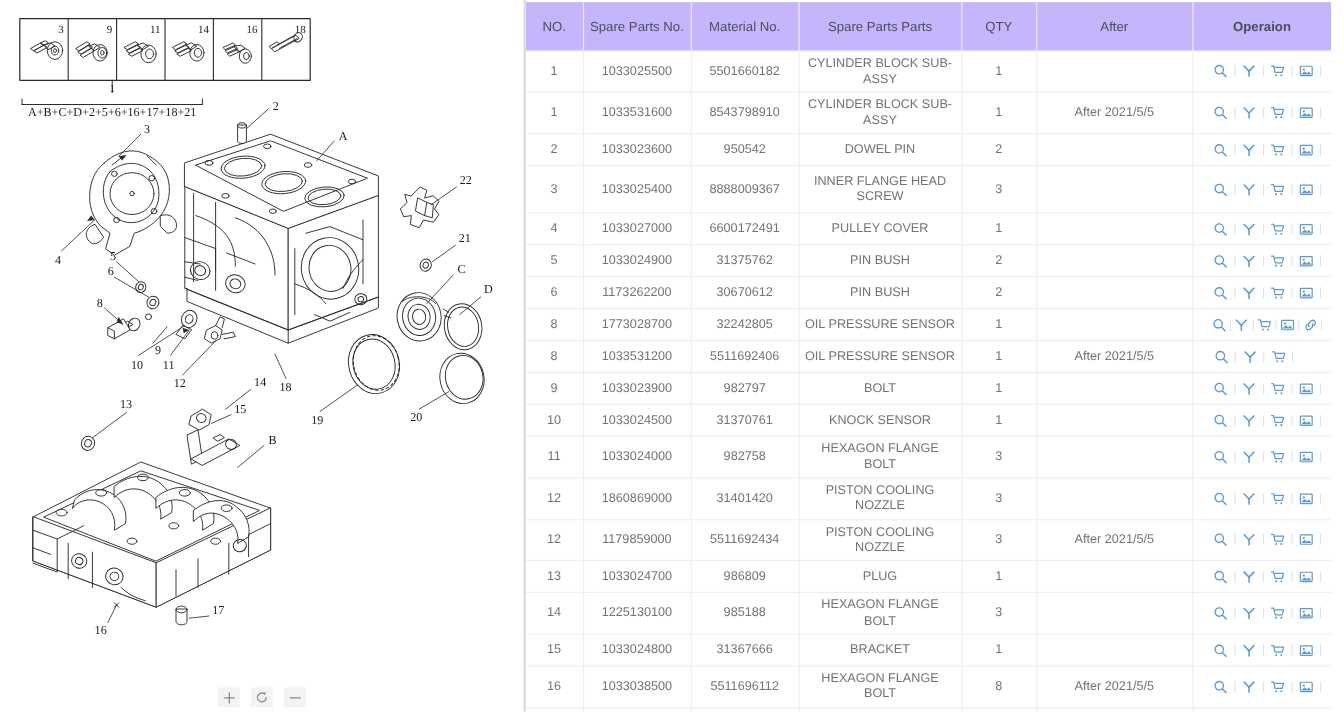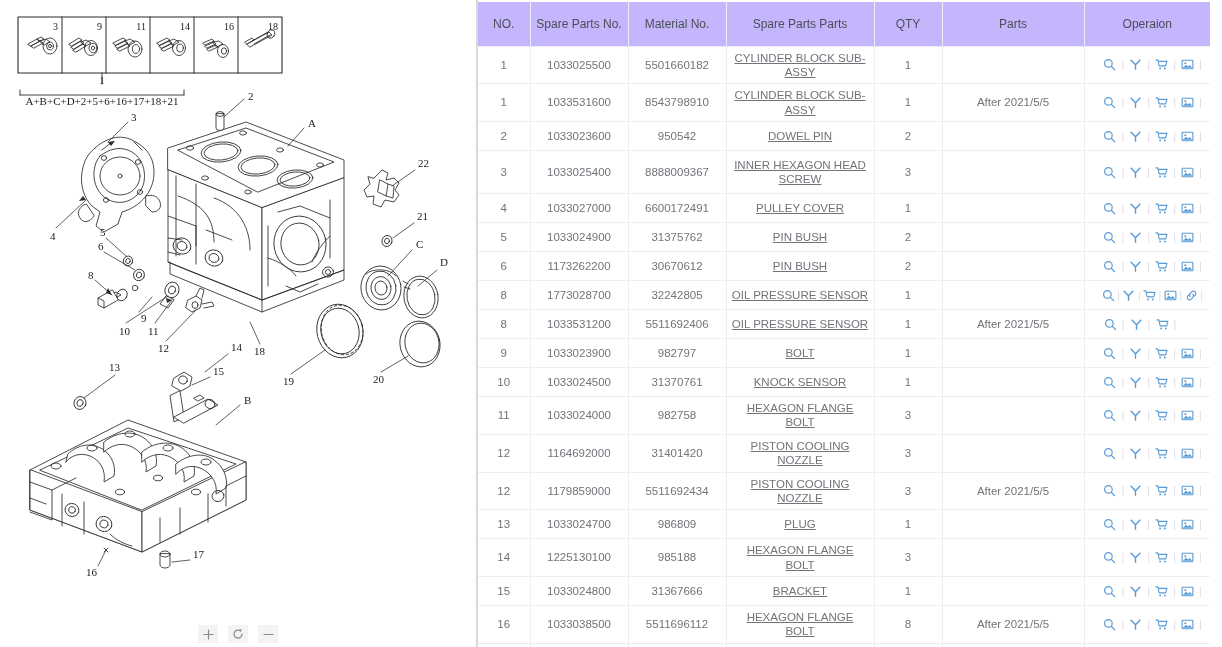--- a/index.html
+++ b/index.html
@@ -66,21 +66,21 @@
     background: #c4b5fd;
     color: #4a4f57;
     font-weight: 400;
     font-size: 12px;
     height: 44px;
     border-bottom: 1px solid #ebeef5;
     border-right: 1px solid #ebeef5;
     text-align: center;
     padding: 0 4px;
   }
-  table.parts-table th:last-child { border-right: none; }
+  table.parts-table th:last-child { border-right: none; font-weight: bold; }
   table.parts-table td {
     border-bottom: 1px solid #ebeef5;
     border-right: 1px solid #ebeef5;
     text-align: center;
     padding: 4px 5px;
     color: #707479;
     font-size: 11.5px;
     line-height: 1.25;
     vertical-align: middle;
   }
@@ -90,21 +90,21 @@
 
   
   col.c-no     { width: 52px; }
   col.c-spn    { width: 98px; }
   col.c-mat    { width: 98px; }
   col.c-name   { width: 148px; }
   col.c-qty    { width: 68px; }
   col.c-notes  { width: 142px; }
   col.c-op     { width: 126px; }
 
-  .name-cell { padding-left: 6px; padding-right: 6px; word-break: break-word; text-decoration: underline; }
+  .name-cell { padding-left: 6px; padding-right: 6px; word-break: break-word; }
 
   
   .op-cell { padding: 0; }
   .op-wrap {
     display: flex;
     align-items: center;
     justify-content: flex-start;
     gap: 0px;
     padding-left: 12px;
   }
@@ -535,21 +535,21 @@
           <col class="c-notes">
           <col class="c-op">
       </colgroup>
       <thead>
         <tr>
           <th>NO.</th>
           <th>Spare Parts No.</th>
           <th>Material No.</th>
           <th>Spare Parts Parts</th>
           <th>QTY</th>
-          <th>Parts</th>
+          <th>After</th>
           <th>Operaion</th>
         </tr>
       </thead>
       <tbody id="table-body">
           <tr>
             <td>1</td>
             <td>1033025500</td>
             <td>5501660182</td>
             <td class="name-cell">CYLINDER BLOCK SUB-ASSY</td>
             <td>1</td>
@@ -670,21 +670,21 @@
                   </svg>
                 </span>
                 <span class="op-sep">|</span>
               </div>
             </td>
           </tr>
           <tr class="tall">
             <td>3</td>
             <td>1033025400</td>
             <td>8888009367</td>
-            <td class="name-cell">INNER HEXAGON HEAD SCREW</td>
+            <td class="name-cell">INNER FLANGE HEAD SCREW</td>
             <td>3</td>
             <td></td>
             <td class="op-cell">
               <div class="op-wrap">
                 <span class="op-icon">
                   <svg width="13" height="13" viewBox="0 0 14 14">
                     <circle cx="5.8" cy="5.8" r="4.1" fill="none" stroke="currentColor" stroke-width="1.3"></circle>
                     <path d="M9 9 L12.5 12.5" stroke="currentColor" stroke-width="1.4" stroke-linecap="round"></path>
                   </svg>
                 </span>
@@ -1045,21 +1045,21 @@
                     <circle cx="4.6" cy="5.6" r="1.1" fill="currentColor"></circle>
                     <path d="M2 10.4 L5.4 7.2 L7.6 9.2 L9.6 7.6 L12 10.4 Z" fill="currentColor"></path>
                   </svg>
                 </span>
                 <span class="op-sep">|</span>
               </div>
             </td>
           </tr>
           <tr>
             <td>12</td>
-            <td>1164692000</td>
+            <td>1860869000</td>
             <td>31401420</td>
             <td class="name-cell">PISTON COOLING NOZZLE</td>
             <td>3</td>
             <td></td>
             <td class="op-cell">
               <div class="op-wrap">
                 <span class="op-icon">
                   <svg width="13" height="13" viewBox="0 0 14 14">
                     <circle cx="5.8" cy="5.8" r="4.1" fill="none" stroke="currentColor" stroke-width="1.3"></circle>
                     <path d="M9 9 L12.5 12.5" stroke="currentColor" stroke-width="1.4" stroke-linecap="round"></path>

